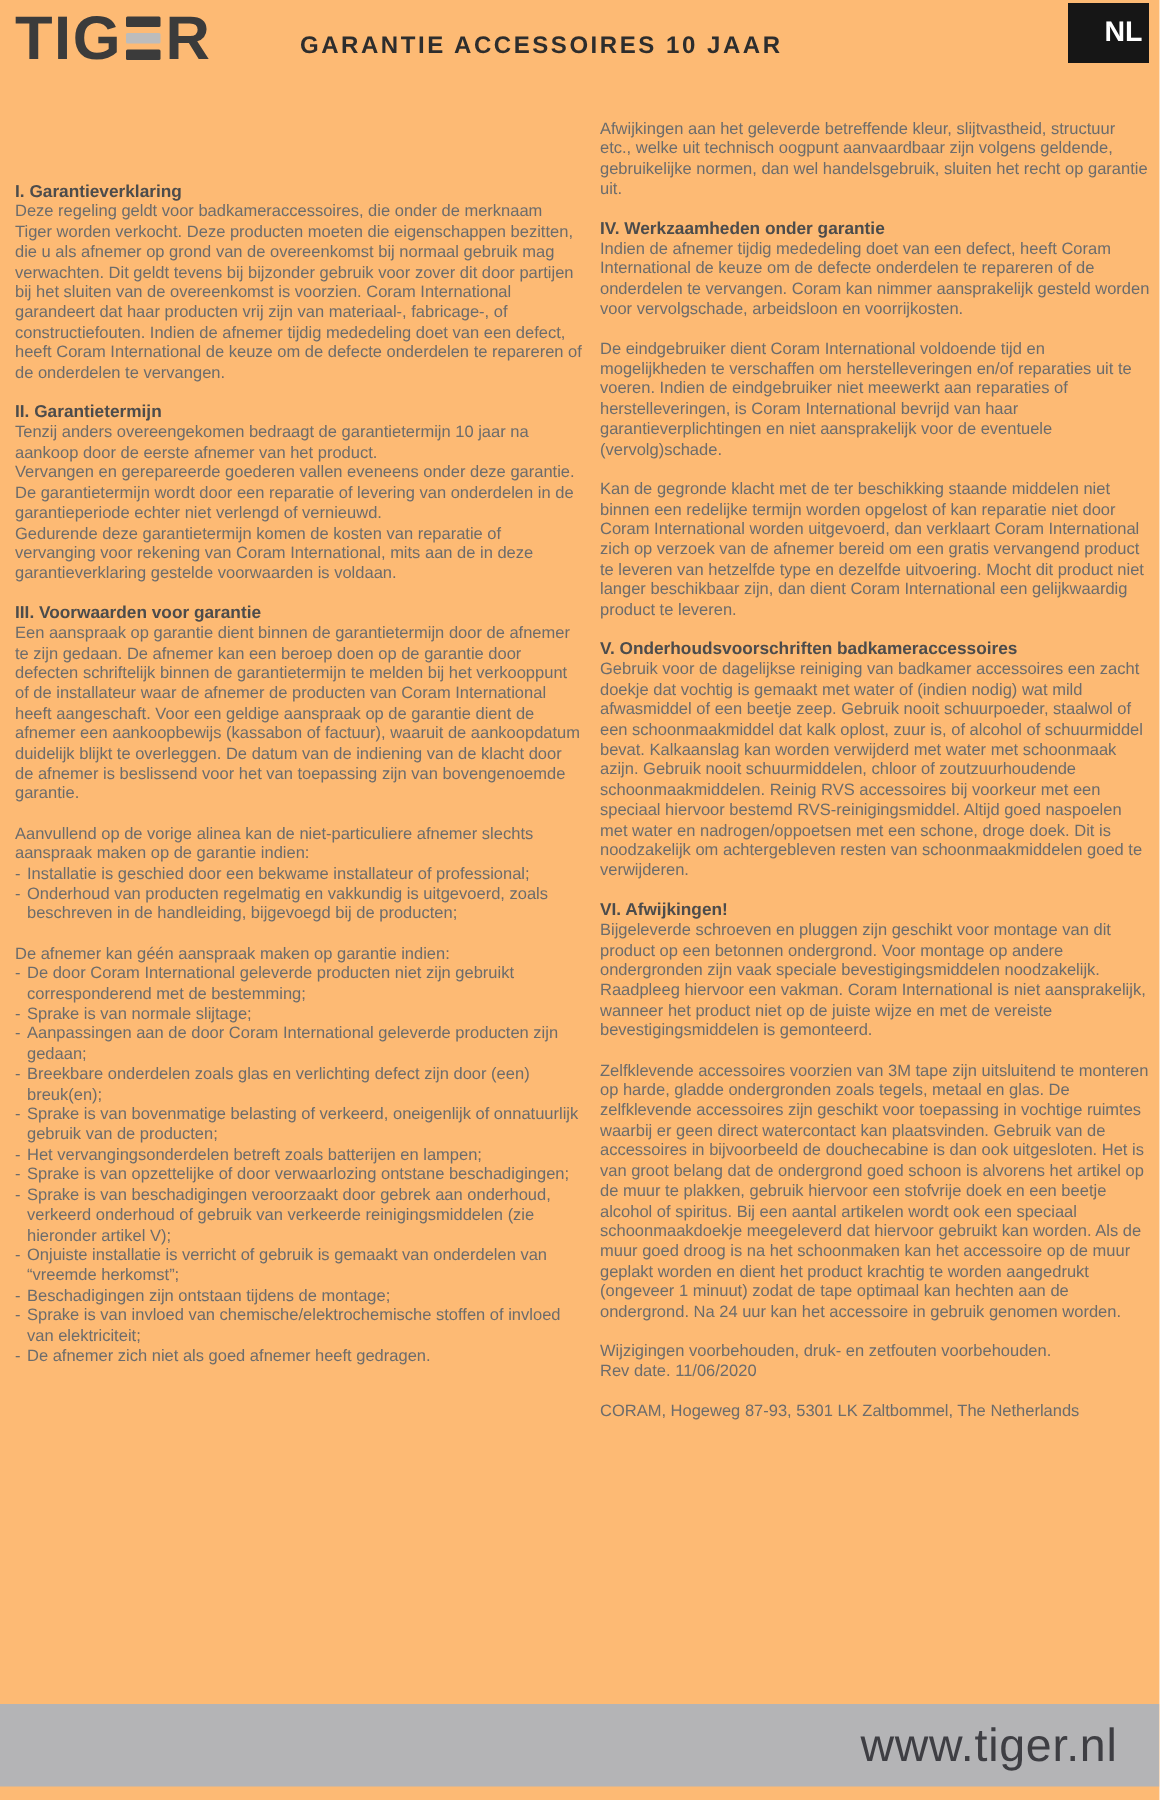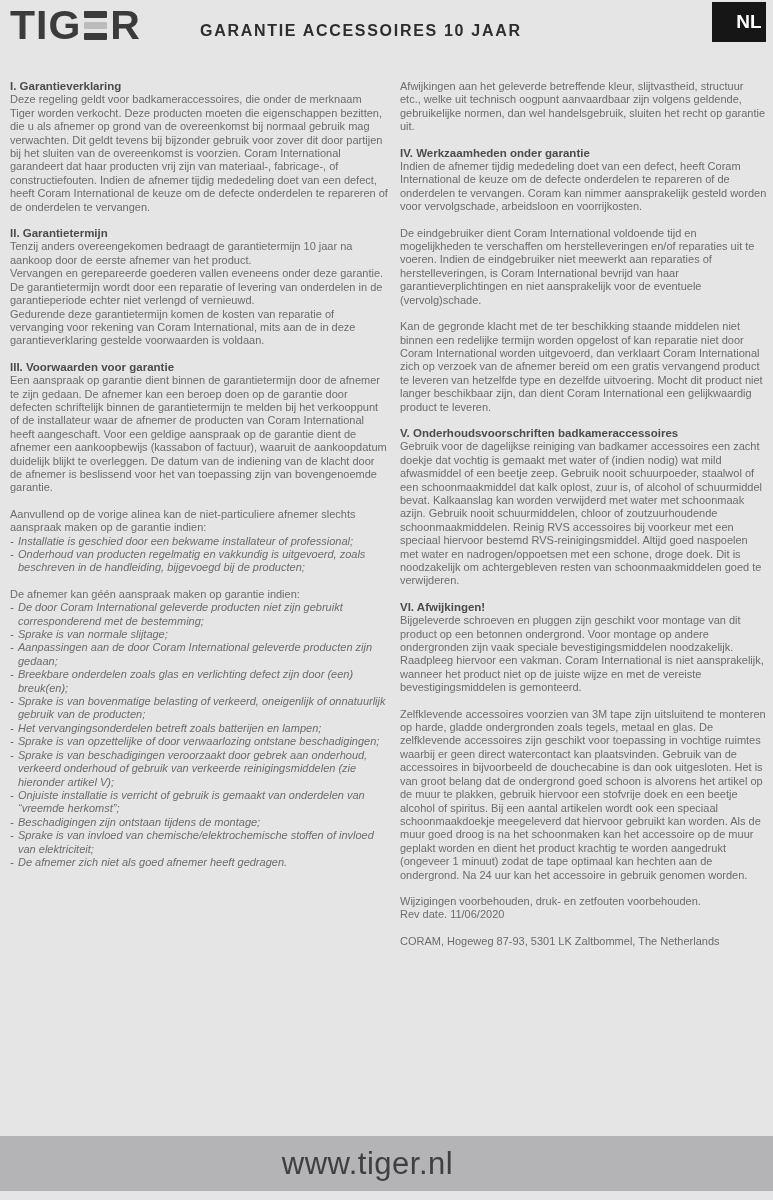--- a/index.html
+++ b/index.html
@@ -1,20 +1,20 @@
 <!DOCTYPE html>
 <html><head>
 <meta charset="utf-8">
 <style>
   html, body { margin: 0; padding: 0; background: #ffffff; }
   .page {
     position: relative;
     width: 773px;
     height: 1200px;
-    background: #e5e5e5;
+    background: #fdba74;
     overflow: hidden;
     font-family: "Liberation Sans", sans-serif;
   }
 
   
   .header { position: absolute; top: 0; left: 0; right: 0; height: 78px; }
   .logo {
     position: absolute; left: 10px; top: 5px;
     display: flex; align-items: center;
     font-weight: bold; font-size: 41px; line-height: 1;
@@ -37,38 +37,38 @@
     font-weight: bold; font-size: 19px;
     display: flex; align-items: center; justify-content: center; padding-left: 20px;
   }
 
   
   .content {
     position: absolute; top: 80px; left: 10px;
     display: flex; gap: 12px;
   }
   .col { font-size: 11px; line-height: 13.4px; color: #6c6c6c; }
-  .col-left  { width: 378px; }
+  .col-left  { width: 378px; margin-top: 42px; }
   .col-right { width: 367px; }
   .sec-heading {
     font-size: 11.5px; font-weight: bold; color: #4c4c4c;
     margin: 0; line-height: 13.4px;
   }
   .para { margin: 0 0 13px 0; white-space: pre-line; }
   .para.tight { margin-bottom: 0; }
   .bullet-list { list-style: none; margin: 0 0 13px 0; padding: 0; }
-  .bullet-list li { position: relative; padding-left: 8px; font-style: italic; }
+  .bullet-list li { position: relative; padding-left: 8px; }
   .bullet-list li::before { content: "-"; position: absolute; left: 0; }
 
   
   .footer-bar {
     position: absolute; left: 0; right: 0; bottom: 9px; height: 55px;
     background: #b4b4b6;
-    display: flex; align-items: center; justify-content: center;
-    padding-right: 38px; box-sizing: border-box;
+    display: flex; align-items: center; justify-content: flex-end;
+    padding-right: 28px; box-sizing: border-box;
   }
   .footer-url { font-size: 31px; color: #3e3e43; letter-spacing: 0.5px; }
 </style>
 </head>
 <body>
 
 <div class="page">
 
   <div class="header">
     <div class="logo">

